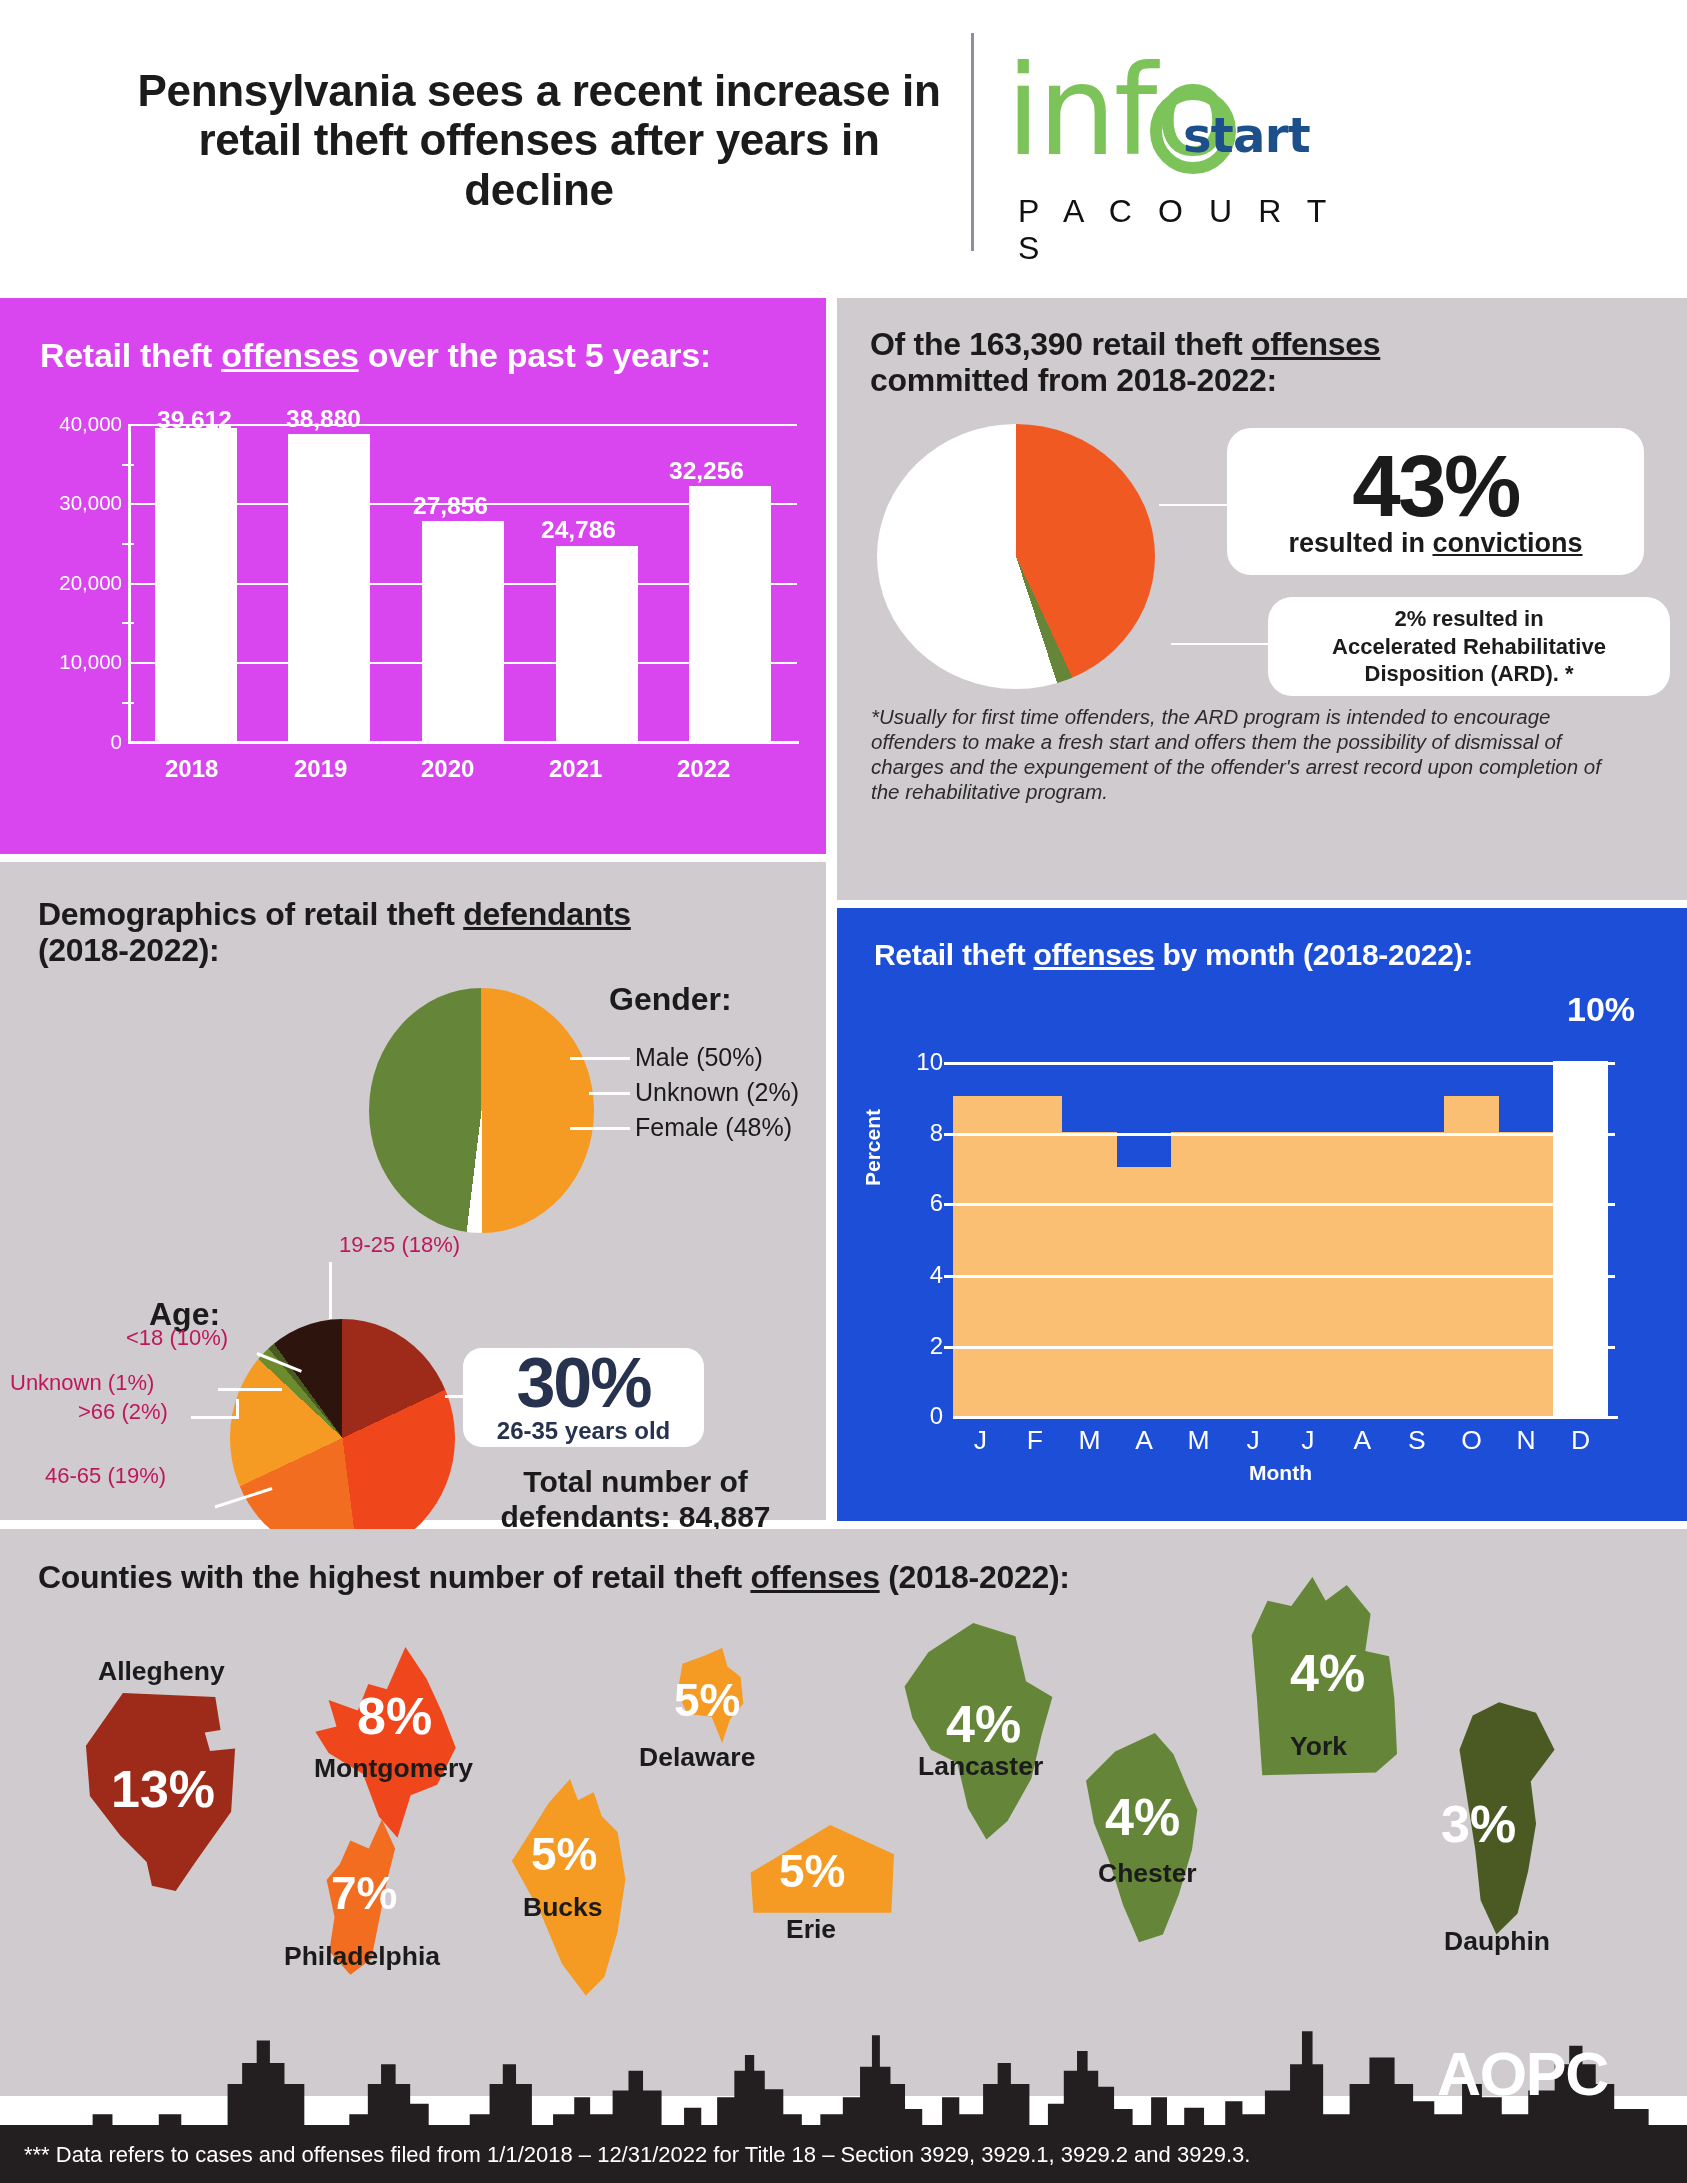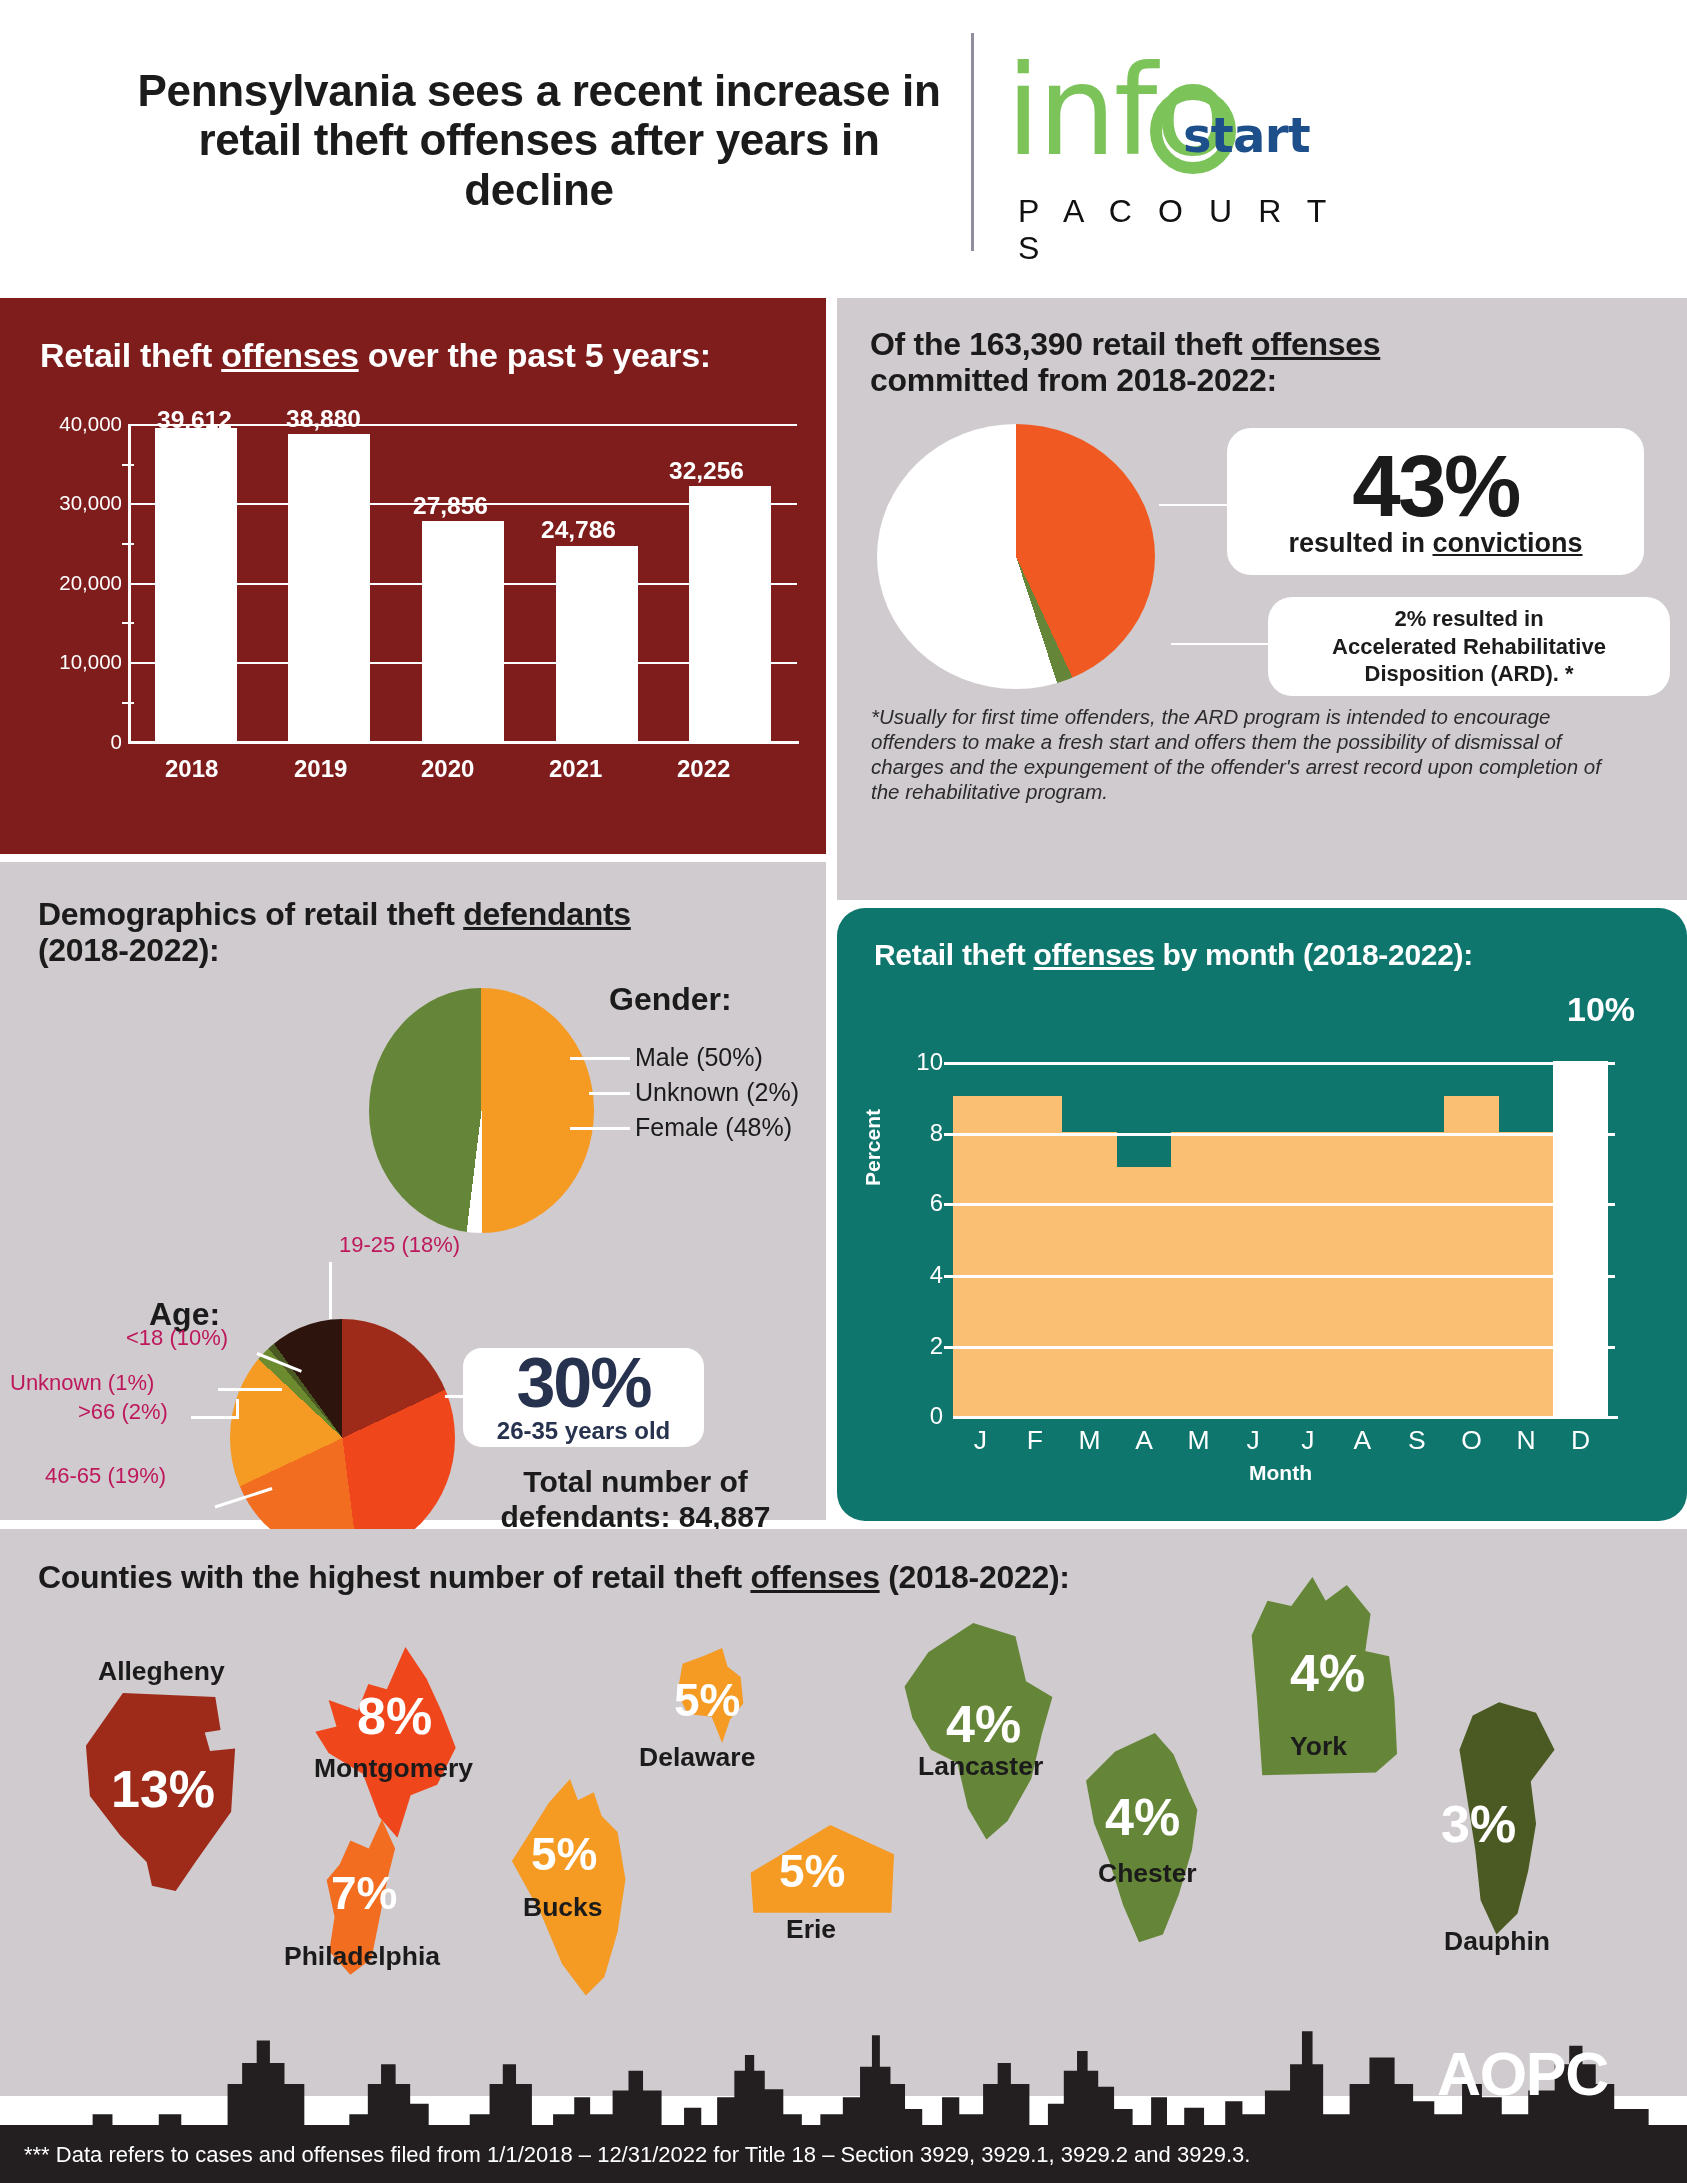--- a/index.html
+++ b/index.html
@@ -33,23 +33,23 @@
     position:absolute; left:177px; top:71px; font-size:48px; font-weight:bold;
     color:#1d4f8b; font-family:"DejaVu Sans", sans-serif; letter-spacing:-0.7px;
   }
   .logo-pacourts {
     position:absolute; left:12px; top:157px; font-size:32px; letter-spacing:8.6px;
     color:#111; font-family:"Liberation Sans", sans-serif;
   }
 
   
   .panel { position:absolute; }
-  .panel-green { background:#7f1d1d; }
+  .panel-green { background:#d946ef; }
   .panel-gray  { background:#d0cbce; }
-  .panel-orange{ background:#0f766e;border-radius:28px; }
+  .panel-orange{ background:#1d4ed8; }
 
   .p-bar      { left:0;    top:298px;  width:826px; height:556px; }
   .p-pie      { left:837px;top:298px; width:850px; height:602px; }
   .p-demo     { left:0;    top:862px; width:826px; height:658px; }
   .p-month    { left:837px;top:908px;width:850px; height:613px; }
   .p-counties { left:0;    top:1529px; width:1687px; height:567px; }
 
   
   .sec-title { font-weight:bold; line-height:1.14; letter-spacing:-0.3px; }
   .sec-title .u { text-decoration:underline; }

